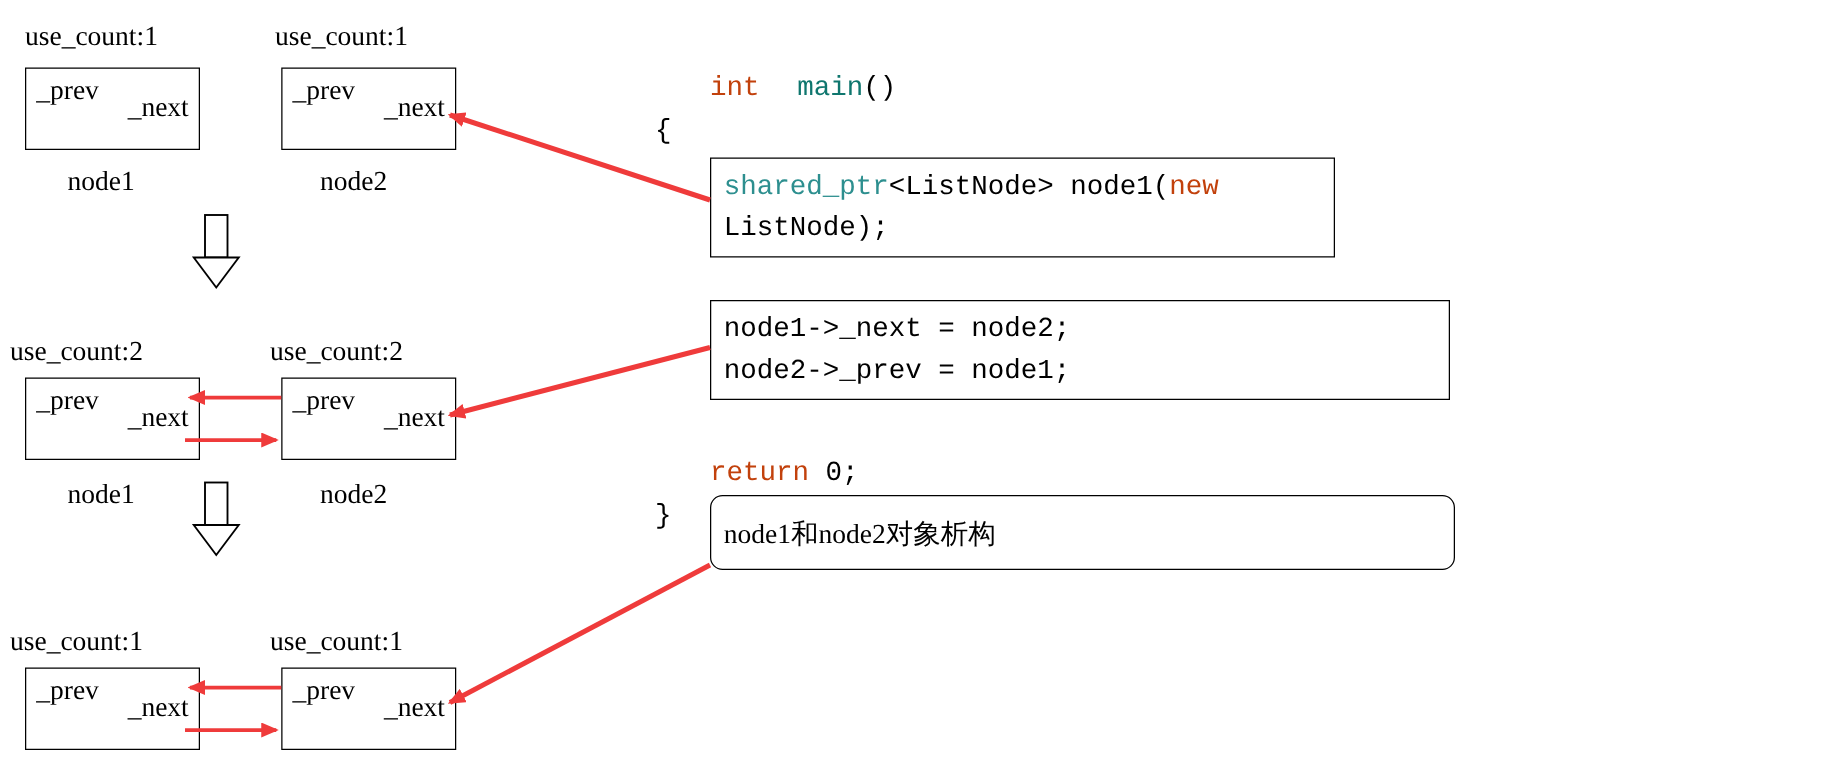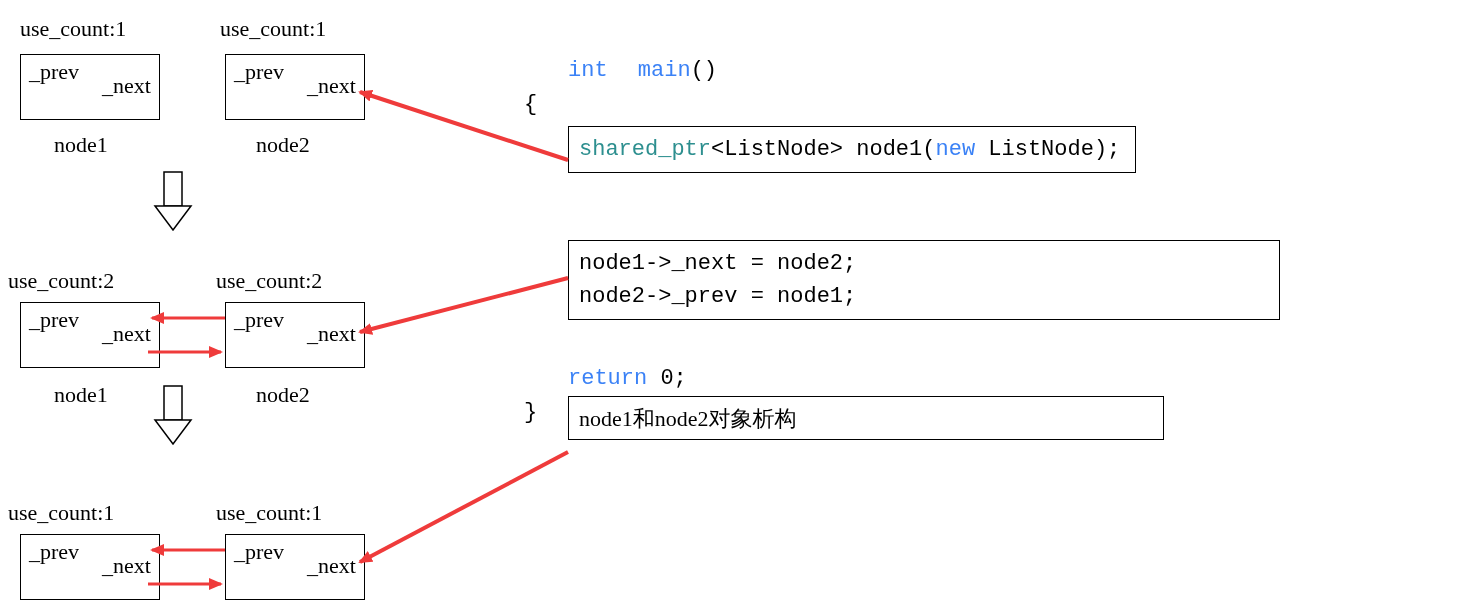--- a/index.html
+++ b/index.html
@@ -32,22 +32,22 @@
     font-family:"Consolas","Courier New",monospace;
     font-size:22px;
     line-height:1.5;
     box-sizing:border-box;
   }
   .code-plain{
     font-family:"Consolas","Courier New",monospace;
     font-size:22px;
     line-height:1.5;
   }
-  .kw{color:#3b82f6;}      
-  .fn{color:#3b82f6;padding-left:17px;}      
+  .kw{color:#c2410c;}      
+  .fn{color:#0f766e;padding-left:17px;}      
   .ty{color:#2d8f8f;}      
   svg.overlay{
     position:absolute;left:0;top:0;
     width:1477px;height:616px;
     pointer-events:none;
   }
 </style>
 </head>
 <body>
 
@@ -90,37 +90,37 @@
   <span class="prev">_prev</span>
   <span class="next">_next</span>
 </div>
 
 <div class="abs code-plain" style="left:568px;top:54px;">
   <span class="kw">int</span>
   <span> </span><span class="fn">main</span><span>()</span>
 </div>
 <div class="abs code-plain" style="left:524px;top:88px;">{</div>
 
-<div class="abs code-box" style="left:568px;top:126px;width:568px;">
+<div class="abs code-box" style="left:568px;top:126px;width:500px;">
   <div>
     <span class="ty">shared_ptr</span><span>&lt;ListNode&gt;</span><span> node1(</span><span class="kw">new</span><span> ListNode);</span>
   </div>
 </div>
 
-<div class="abs code-box" style="left:568px;top:240px;width:712px;">
+<div class="abs code-box" style="left:568px;top:240px;width:592px;">
   <div>node1-&gt;_next = node2;</div>
   <div>node2-&gt;_prev = node1;</div>
 </div>
 
 <div class="abs code-plain" style="left:568px;top:362px;text-align:center;">
   <span class="kw">return</span><span> 0;</span>
 </div>
 <div class="abs code-plain" style="left:524px;top:396px;">}</div>
 
-<div class="abs code-box" style="left:568px;top:396px;width:596px;height:44px;display:flex;align-items:center;font-family:'Times New Roman','SimSun',serif;">
+<div class="abs code-box" style="left:568px;top:396px;width:596px;height:60px;display:flex;align-items:center;font-family:'Times New Roman','SimSun',serif;border-radius:10px;">
   <span>node1和node2对象析构</span>
 </div>
 
 <svg class="overlay" viewBox="0 0 1477 616">
   <defs>
     <marker id="redhead" markerWidth="14" markerHeight="12" refX="12" refY="6" orient="auto" markerUnits="userSpaceOnUse">
       <path d="M0,0 L14,6 L0,12 Z" fill="#ef3b3b"></path>
     </marker>
     <marker id="hollowhead" markerWidth="18" markerHeight="16" refX="9" refY="14" orient="auto" markerUnits="userSpaceOnUse">
       <path d="M1,1 L17,1 L9,15 Z" fill="#fff" stroke="#000" stroke-width="1.5"></path>

